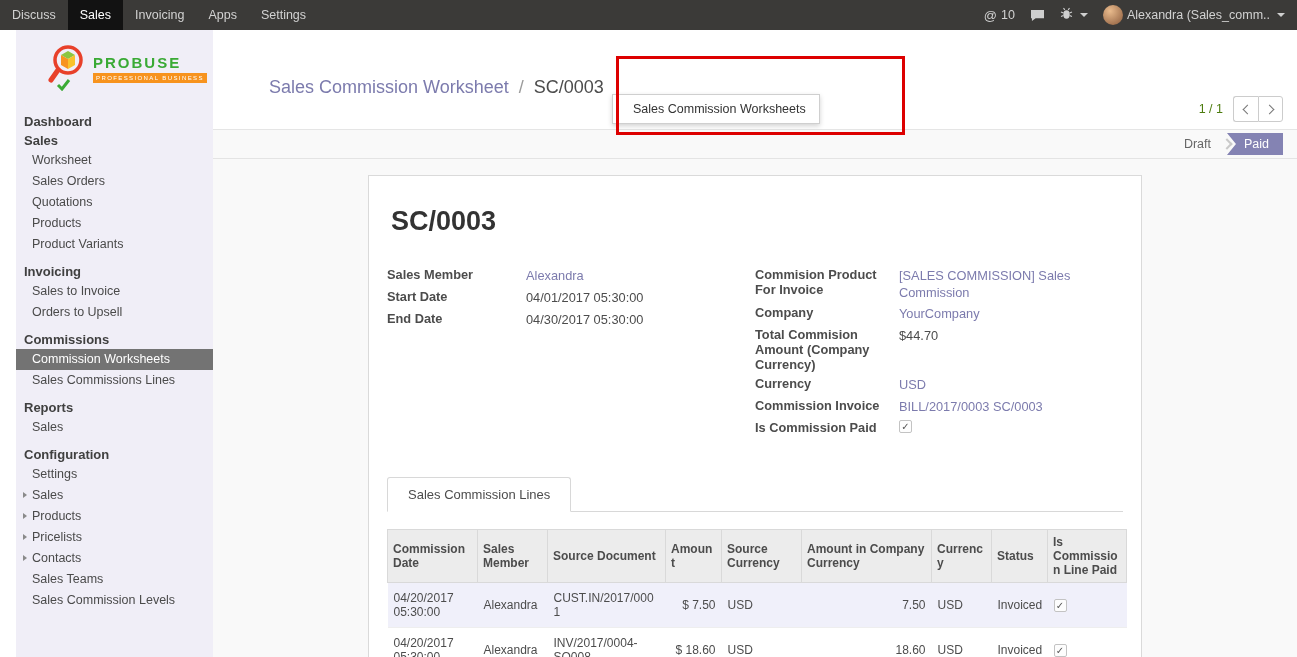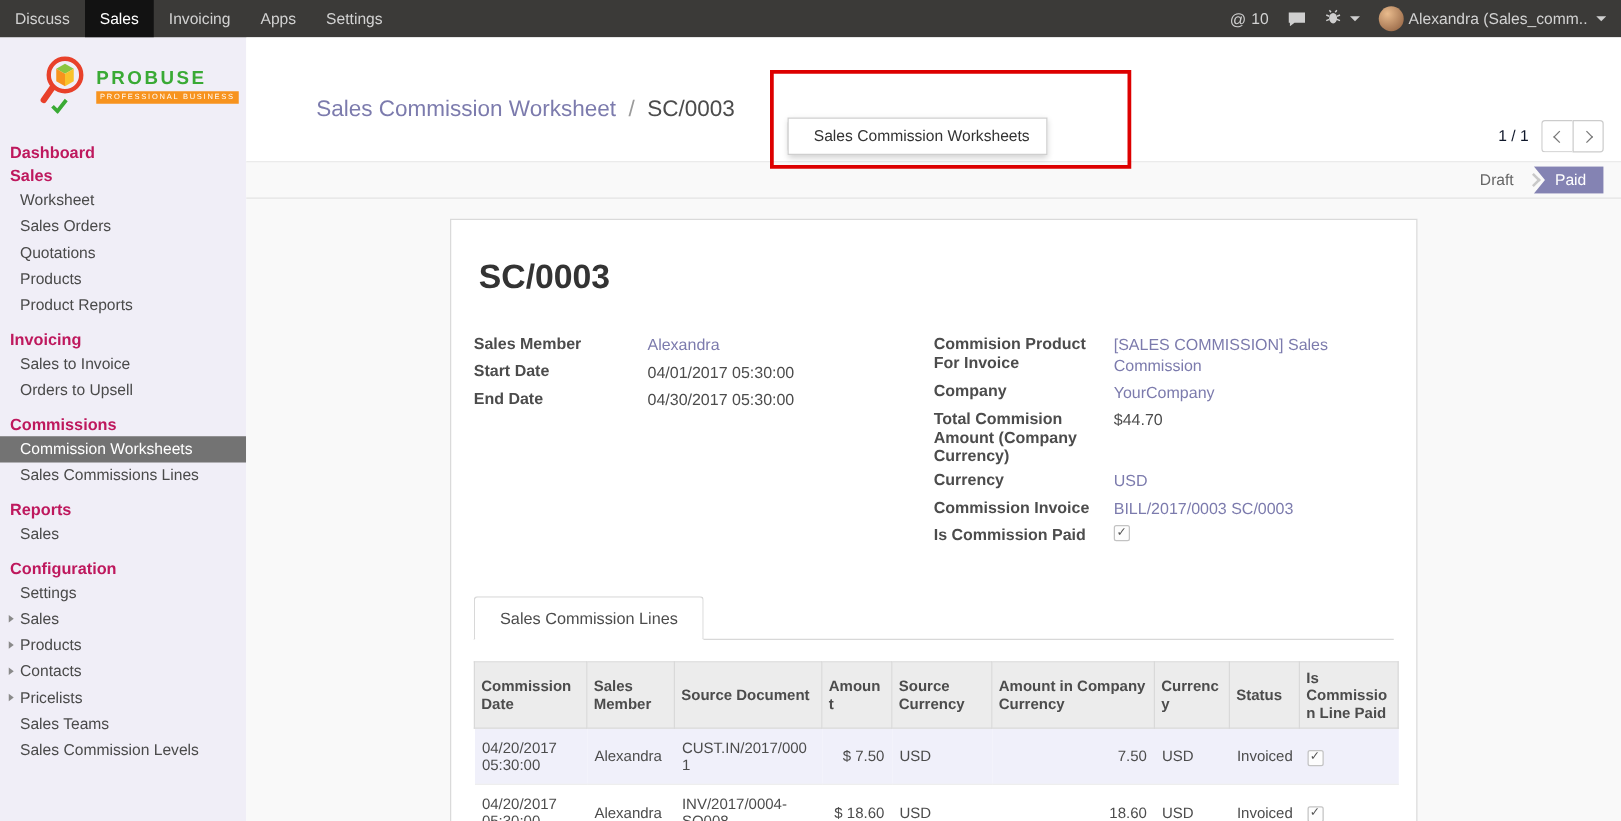--- a/index.html
+++ b/index.html
@@ -19,47 +19,47 @@
   .caret-down { display:inline-block; width:0; height:0; border-left:4px solid transparent;
                 border-right:4px solid transparent; border-top:4px solid #4c4c4c; margin-left:3px; }
   .caret-down.light { border-top-color:#cfcfcf; }
   .avatar { width:20px; height:20px; border-radius:50%;
             background:radial-gradient(circle at 35% 30%, #e9bb8d, #8a5a3b); display:inline-block; }
 
   
   .main { display:flex; height:627px; }
 
   
-  .sidebar { width:197px; background:#f0eef7; flex-shrink:0; overflow:hidden; }
+  .sidebar { width:197px; background:#f0eef7; flex-shrink:0; overflow:hidden;margin-left:16px; }
   .logo { display:flex; align-items:center; gap:5px; padding:13px 4px 10px 32px; cursor:pointer; }
   .logo-brand { color:#3aaa35; font-weight:bold; font-size:15px; letter-spacing:2px; white-space:nowrap; }
   .logo-tagline { background:#f7931e; color:#fff; font-size:6px; letter-spacing:1.4px;
                   padding:2px 3px; margin-top:2px; text-align:center; white-space:nowrap; }
   .side-menu { padding-top:8px; font-size:12.5px; }
-  .side-section { color:#be185d; font-weight:bold; font-size:13px; padding:2px 8px; cursor:pointer; }
+  .side-section { color:#404040; font-weight:bold; font-size:13px; padding:2px 8px; cursor:pointer; }
   .side-section.gap { margin-top:7px; }
   .side-item { color:#4a4a4a; padding:3px 8px 3px 16px; cursor:pointer; position:relative; line-height:15px; }
   .side-item.selected { background:#737373; color:#fff; }
   .side-item.caret::before { content:""; position:absolute; left:7px; top:7px;
        border-left:4px solid #8a8a8a; border-top:3.5px solid transparent; border-bottom:3.5px solid transparent; }
 
   
   .content { flex:1; position:relative; background:#f9f9f9; }
   .control-panel { position:absolute; top:0; left:0; right:0; height:100px;
                    background:#fff; border-bottom:1px solid #e5e5e5; }
   .breadcrumb { position:absolute; left:16px; top:47px; font-size:18px; color:#7c7bad;margin-left:40px; }
   .bc-link { cursor:pointer; }
   .bc-sep { color:#9b9b9b; margin:0 5px; }
   .bc-current { color:#4c4c4c; }
   .cp-buttons { position:absolute; left:433px; top:66px; display:flex; gap:4px; }
   .btn { font-family:"Liberation Sans", sans-serif; background:linear-gradient(#fefefe,#e3e3e3);
          border:1px solid #ababab; border-radius:3px; font-size:12px; color:#333;
          padding:5px 10px; display:flex; align-items:center; cursor:pointer; }
   .pager { position:absolute; right:14px; top:66px; display:flex; align-items:center; gap:10px;
-           font-size:12.5px; color:#0f172a; }
+           font-size:12.5px; color:#4d7c0f; }
   .pager-buttons { display:flex; }
   .pager-btn { width:25px; height:26px; border:1px solid #ccc; background:#fff;
                display:flex; align-items:center; justify-content:center; cursor:pointer; }
   .pager-btn:first-child { border-right:none; border-radius:3px 0 0 3px; }
   .pager-btn:last-child { border-radius:0 3px 3px 0; }
   .chev-left  { width:7px; height:7px; border-top:1.6px solid #777; border-left:1.6px solid #777;
                 transform:rotate(-45deg); margin-left:3px; }
   .chev-right { width:7px; height:7px; border-top:1.6px solid #777; border-right:1.6px solid #777;
                 transform:rotate(45deg); margin-right:3px; }
 
@@ -100,21 +100,21 @@
   .lines-table { width:100%; border-collapse:collapse; margin-top:17px; font-size:12px; table-layout:fixed; }
   .lines-table th { background:#ececec; border:1px solid #d9d9d9; font-weight:bold; text-align:left;
                     padding:5px; vertical-align:middle; color:#4c4c4c; cursor:pointer; word-wrap:break-word; }
   .lines-table td { padding:8px 6px; vertical-align:middle; word-wrap:break-word; }
   .lines-table tbody tr { border-top:1px solid #eeeeee; cursor:pointer; }
   .lines-table tbody tr:nth-child(odd) { background:#f0f0fa; }
   .ta-right { text-align:right; }
   .nowrap { white-space:nowrap; }
 
   
-  .dropdown { position:absolute; left:630px; top:94px; width:208px; background:#fff;
+  .dropdown { position:absolute; left:612px; top:94px; width:208px; background:#fff;
               border:1px solid #cfcfcf; box-shadow:0 2px 5px rgba(0,0,0,.18); z-index:40; }
   .dropdown-item { padding:7px 14px 7px 20px; font-size:12.5px; color:#333; cursor:pointer; white-space:nowrap; }
   .red-box { position:absolute; left:616px; top:56px; width:289px; height:79px;
              border:3px solid #dd0000; z-index:50; pointer-events:none; }
 </style>
 </head>
 <body>
 
 <header class="topbar">
   <nav class="tb-menu">
@@ -175,35 +175,35 @@
         <div class="logo-tagline">PROFESSIONAL BUSINESS</div>
       </div>
     </div>
     <nav class="side-menu">
       <div class="side-section">Dashboard</div>
       <div class="side-section">Sales</div>
       <div class="side-item">Worksheet</div>
       <div class="side-item">Sales Orders</div>
       <div class="side-item">Quotations</div>
       <div class="side-item">Products</div>
-      <div class="side-item">Product Reports</div>
+      <div class="side-item">Product Variants</div>
       <div class="side-section gap">Invoicing</div>
       <div class="side-item">Sales to Invoice</div>
       <div class="side-item">Orders to Upsell</div>
       <div class="side-section gap">Commissions</div>
       <div class="side-item selected">Commission Worksheets</div>
       <div class="side-item">Sales Commissions Lines</div>
       <div class="side-section gap">Reports</div>
       <div class="side-item">Sales</div>
       <div class="side-section gap">Configuration</div>
       <div class="side-item">Settings</div>
       <div class="side-item caret">Sales</div>
       <div class="side-item caret">Products</div>
+      <div class="side-item caret">Pricelists</div>
       <div class="side-item caret">Contacts</div>
-      <div class="side-item caret">Pricelists</div>
       <div class="side-item">Sales Teams</div>
       <div class="side-item">Sales Commission Levels</div>
     </nav>
   </aside>
 
   <div class="content">
     <div class="control-panel">
       <div class="breadcrumb">
         <span class="bc-link">Sales Commission Worksheet</span>
         <span class="bc-sep">/</span>

